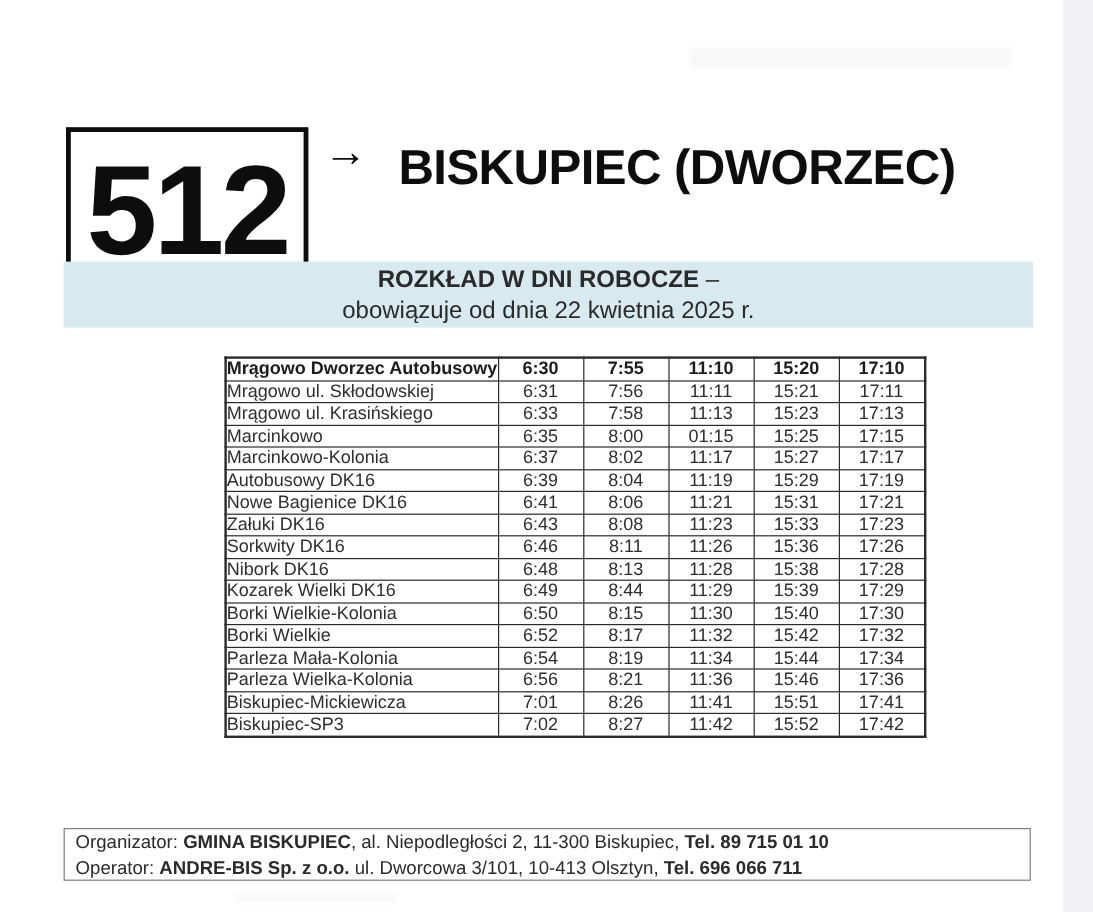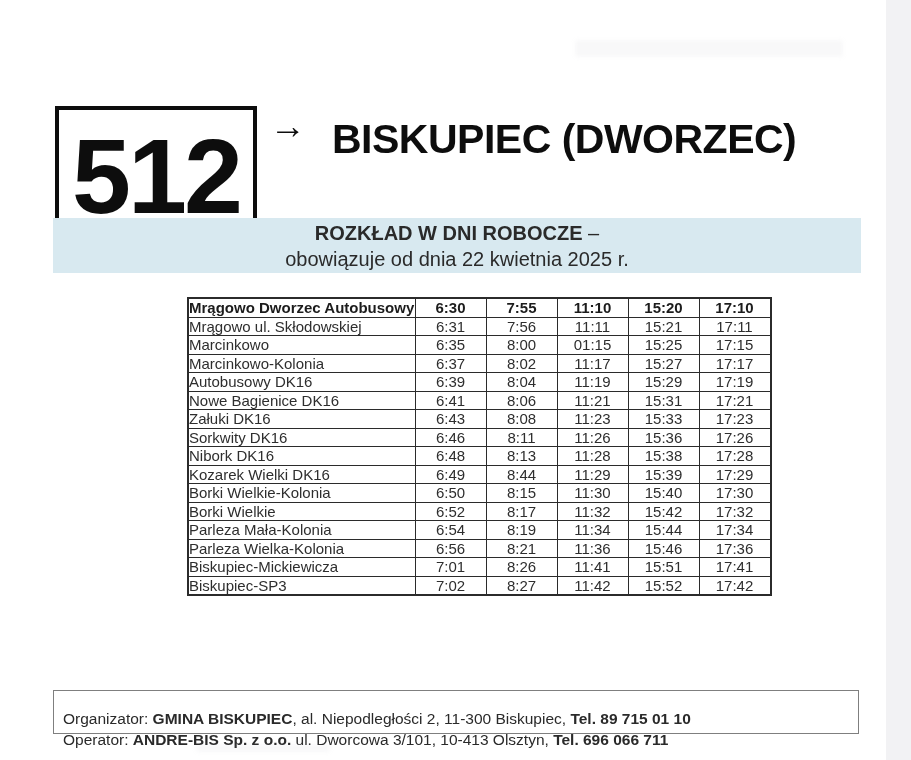--- a/index.html
+++ b/index.html
@@ -65,21 +65,21 @@
     height:17.5px;padding:0;line-height:17px;
     white-space:nowrap;overflow:hidden;
   }
   td.stop{width:225px;text-align:left;padding-left:7px;}
   td.time{width:70px;text-align:center;}
   tr.bold-row td{font-weight:bold;color:#1c1c1c;}
   
   .footer-box{
     position:absolute;left:53px;top:690px;width:806px;height:44px;
     border:1px solid var(--footer-border);
-    padding:18px 0 0 9px;box-sizing:border-box;
+    padding:2px 0 0 9px;box-sizing:border-box;
     font-size:15.5px;line-height:20.5px;color:#2a2a2a;
     background:#ffffff;
   }
   .footer-box .b{font-weight:bold;}
   
   .smudge{position:absolute;background:rgba(160,160,165,0.07);filter:blur(2px);border-radius:3px;}
   .smudge-top{left:575px;top:40px;width:268px;height:17px;}
   .smudge-bottom{left:196px;top:744px;width:134px;height:8px;}
 </style>
 </head>
@@ -122,20 +122,28 @@
         </tr>
         <tr>
           <td class="stop">Mrągowo ul. Skłodowskiej</td>
           <td class="time">6:31</td>
           <td class="time">7:56</td>
           <td class="time">11:11</td>
           <td class="time">15:21</td>
           <td class="time">17:11</td>
         </tr>
         <tr>
+          <td class="stop">Mrągowo ul. Krasińskiego</td>
+          <td class="time">6:33</td>
+          <td class="time">7:58</td>
+          <td class="time">11:13</td>
+          <td class="time">15:23</td>
+          <td class="time">17:13</td>
+        </tr>
+        <tr>
           <td class="stop">Marcinkowo</td>
           <td class="time">6:35</td>
           <td class="time">8:00</td>
           <td class="time">01:15</td>
           <td class="time">15:25</td>
           <td class="time">17:15</td>
         </tr>
         <tr>
           <td class="stop">Marcinkowo-Kolonia</td>
           <td class="time">6:37</td>

